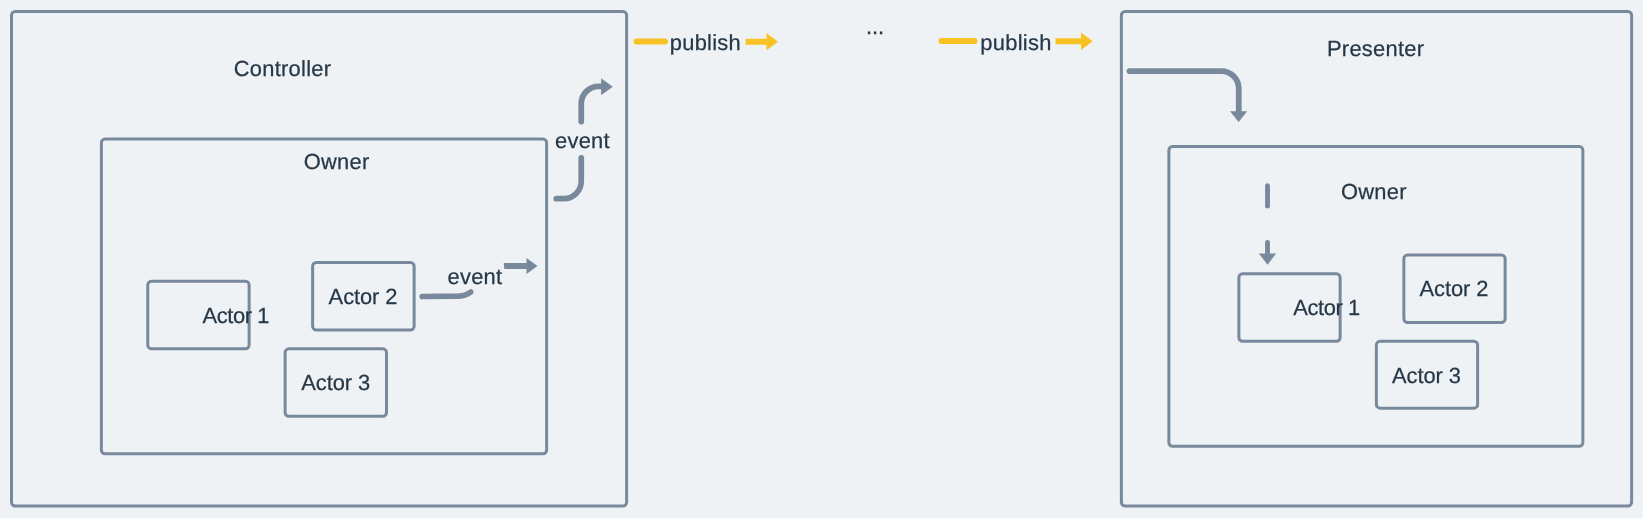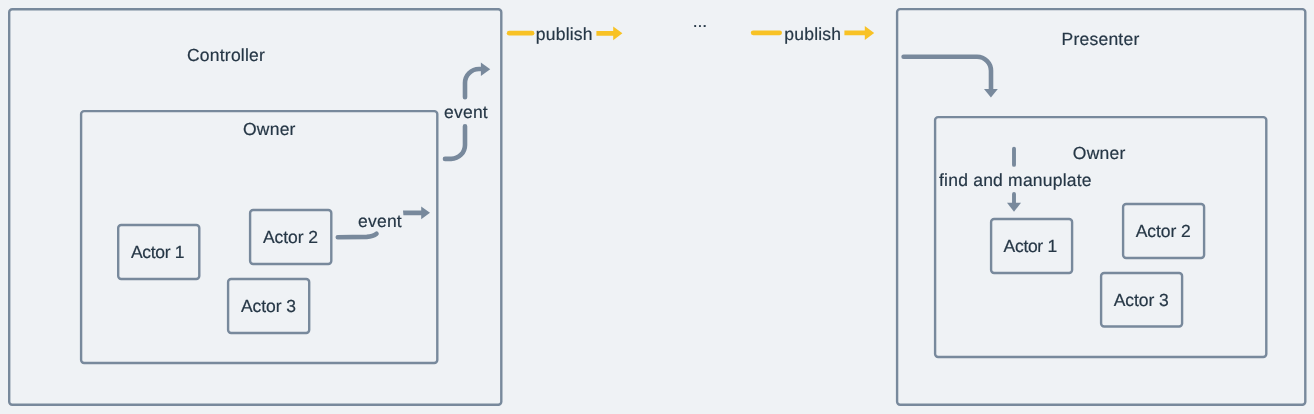--- a/index.html
+++ b/index.html
@@ -18,21 +18,21 @@
   .conn{fill:none;stroke:var(--stroke);stroke-width:4.6;stroke-linecap:round;}
   .conn-thin{fill:none;stroke:var(--stroke);stroke-width:3.9;stroke-linecap:round;}
   .head{fill:var(--stroke);stroke:none;}
   .pub-line{fill:none;stroke:var(--accent);stroke-width:4.8;stroke-linecap:round;}
   .pub-head{fill:var(--accent);stroke:none;}
   .lbl{position:absolute;white-space:nowrap;font-size:17.5px;line-height:1;
        letter-spacing:0.22px;color:var(--text);
        -webkit-font-smoothing:antialiased;text-rendering:geometricPrecision;
        -webkit-text-stroke:0.2px var(--text);}
   .lbl.tight{letter-spacing:-0.06px;}
-  .lbl.tighter{letter-spacing:-0.32px;}
+  .lbl.tighter{letter-spacing:-0.32px;margin-left:31px;}
 </style>
 </head>
 <body>
 
 <div id="stage">
 
   <svg class="layer" viewBox="0 0 1314 414">
 
     <rect class="node" x="9.2" y="9.2" width="492.1" height="395.6" rx="3"></rect>
     <rect class="node" x="81.1" y="111.1" width="356.2" height="251.9" rx="3"></rect>
@@ -88,15 +88,14 @@
 
   <div class="lbl" style="left:535.8px;top:26px;">publish</div>
   <div class="lbl" style="left:692.8px;top:12.7px;letter-spacing:-0.1px;">...</div>
   <div class="lbl" style="left:784.3px;top:26px;">publish</div>
 
   <div class="lbl" style="left:1061.6px;top:31px;">Presenter</div>
   <div class="lbl" style="left:1072.8px;top:144.5px;">Owner</div>
   <div class="lbl tighter" style="left:1003.6px;top:238.2px;">Actor 1</div>
   <div class="lbl tight" style="left:1135.7px;top:223.2px;">Actor 2</div>
   <div class="lbl tight" style="left:1113.7px;top:291.8px;">Actor 3</div>
-  <div class="lbl" style="left:939px;top:172px;">find and manuplate</div>
 
 </div>
 
 </body></html>

